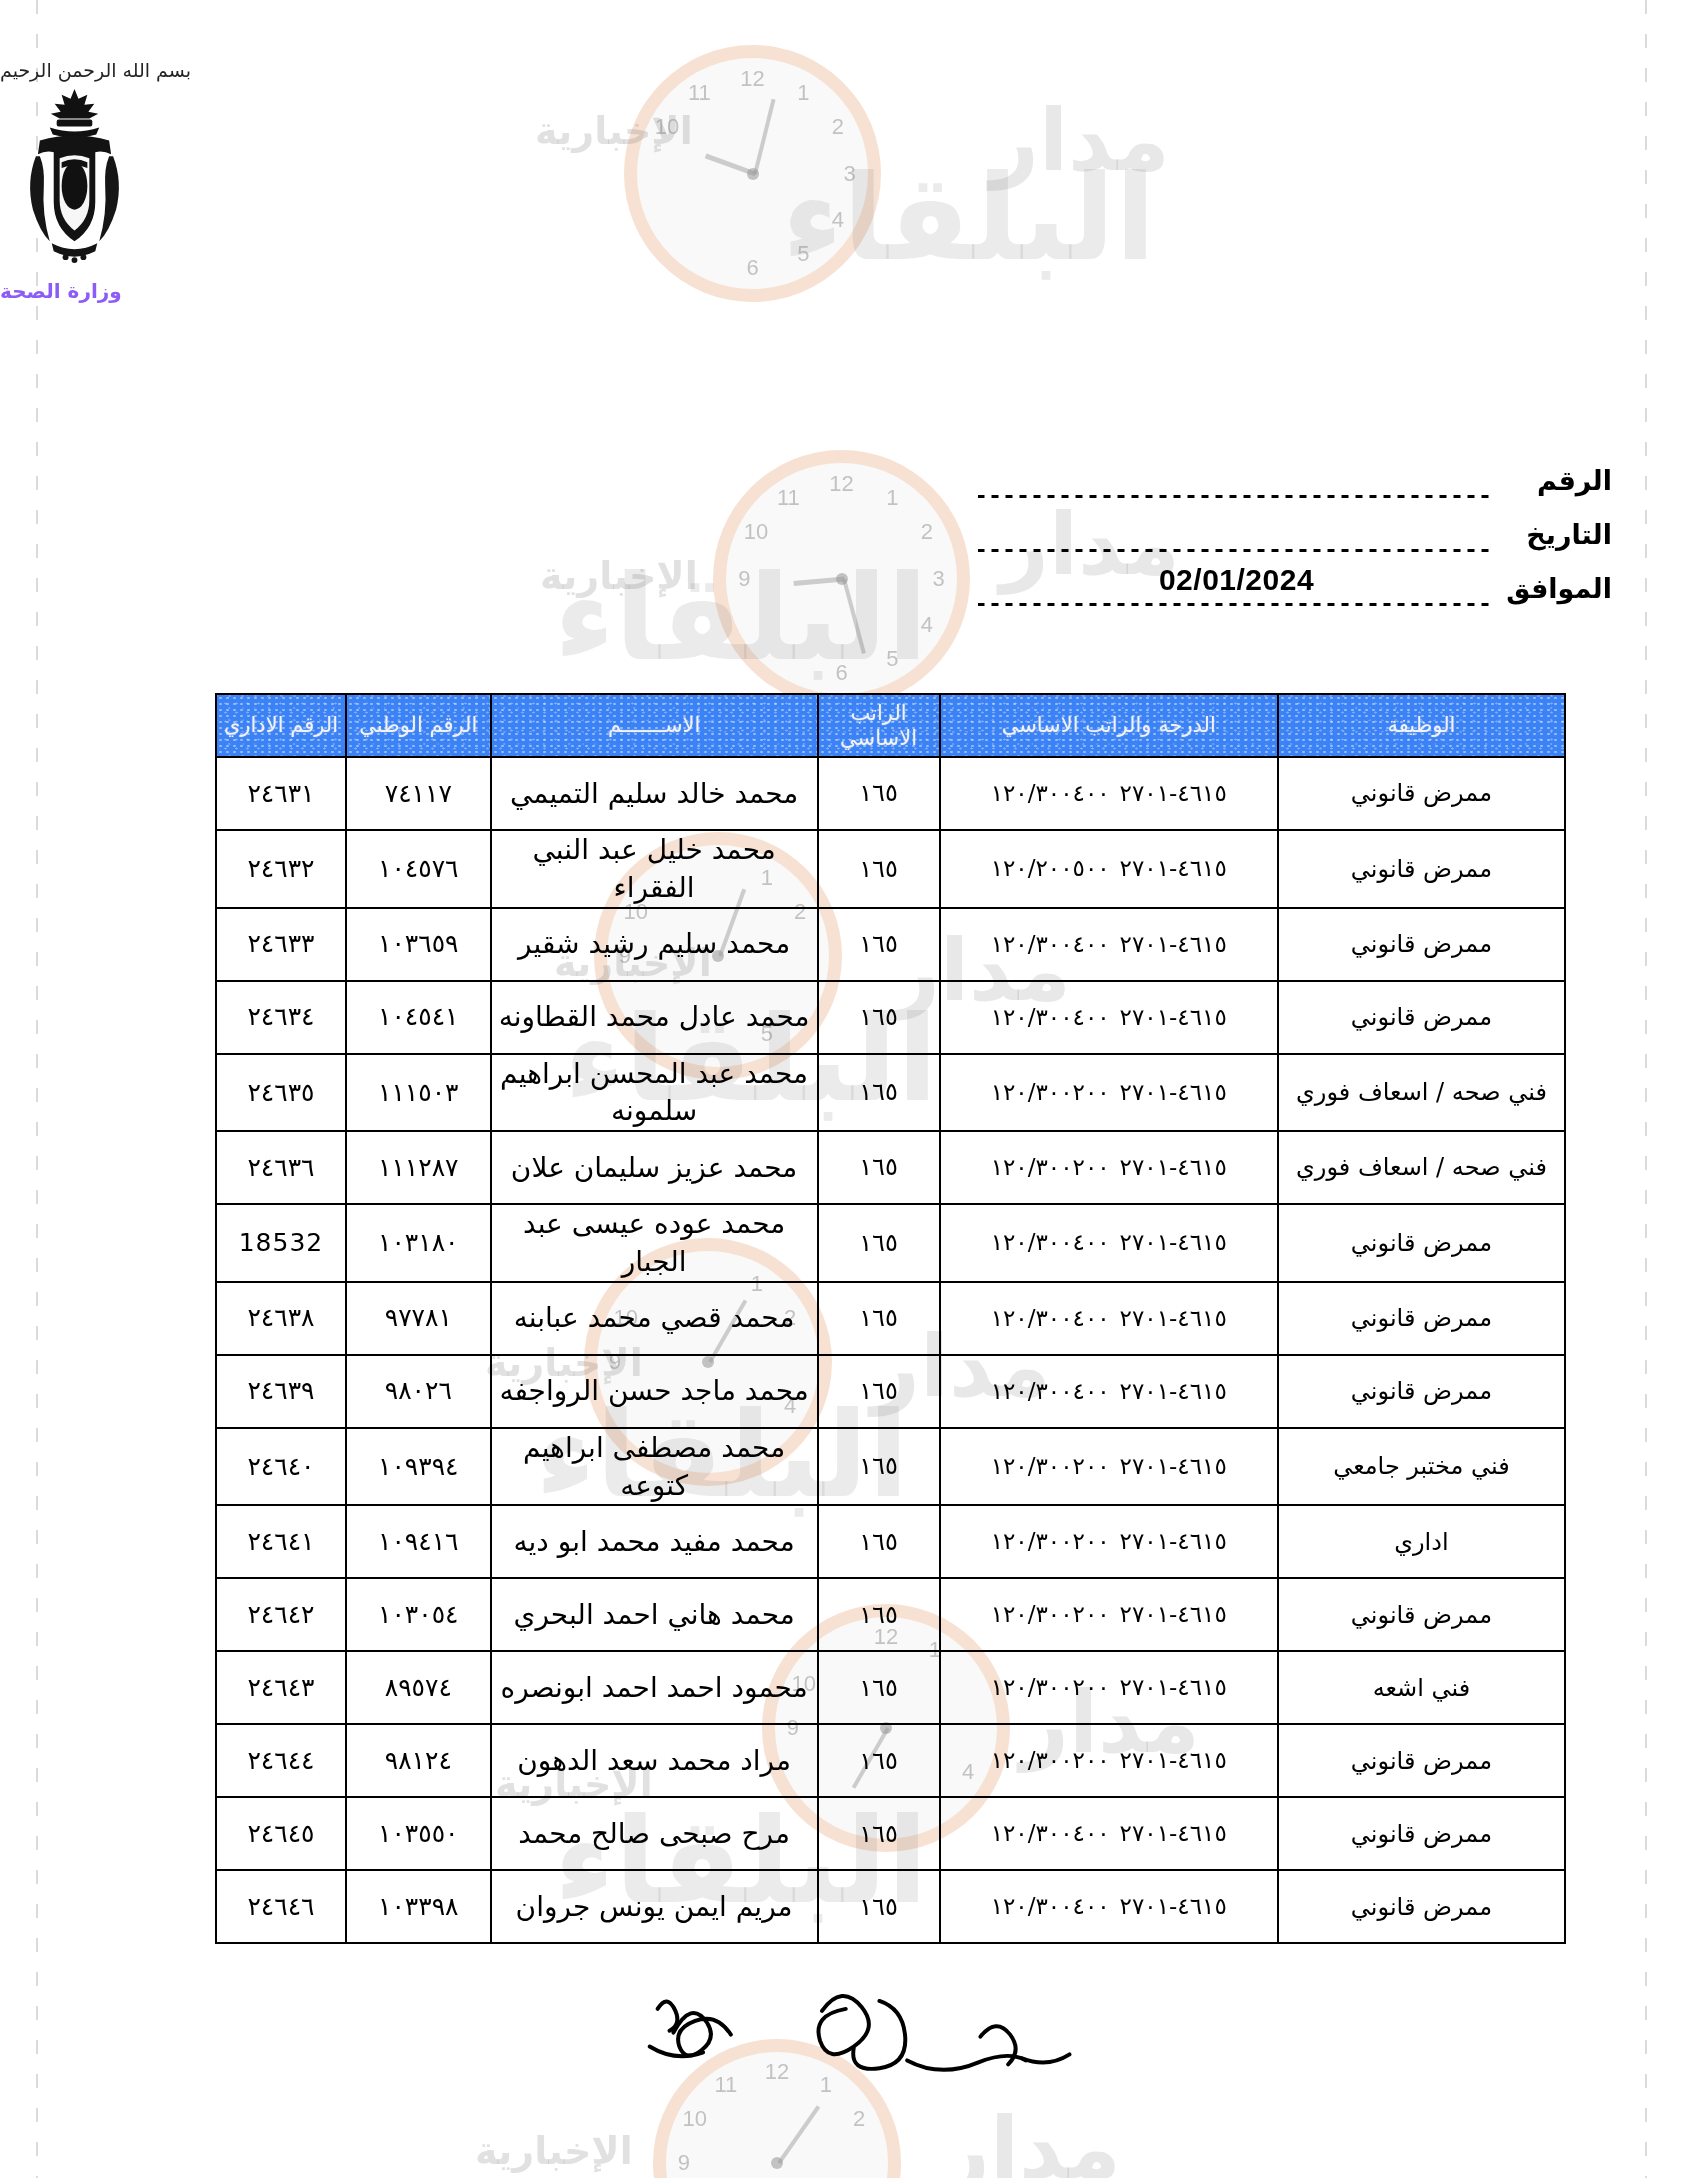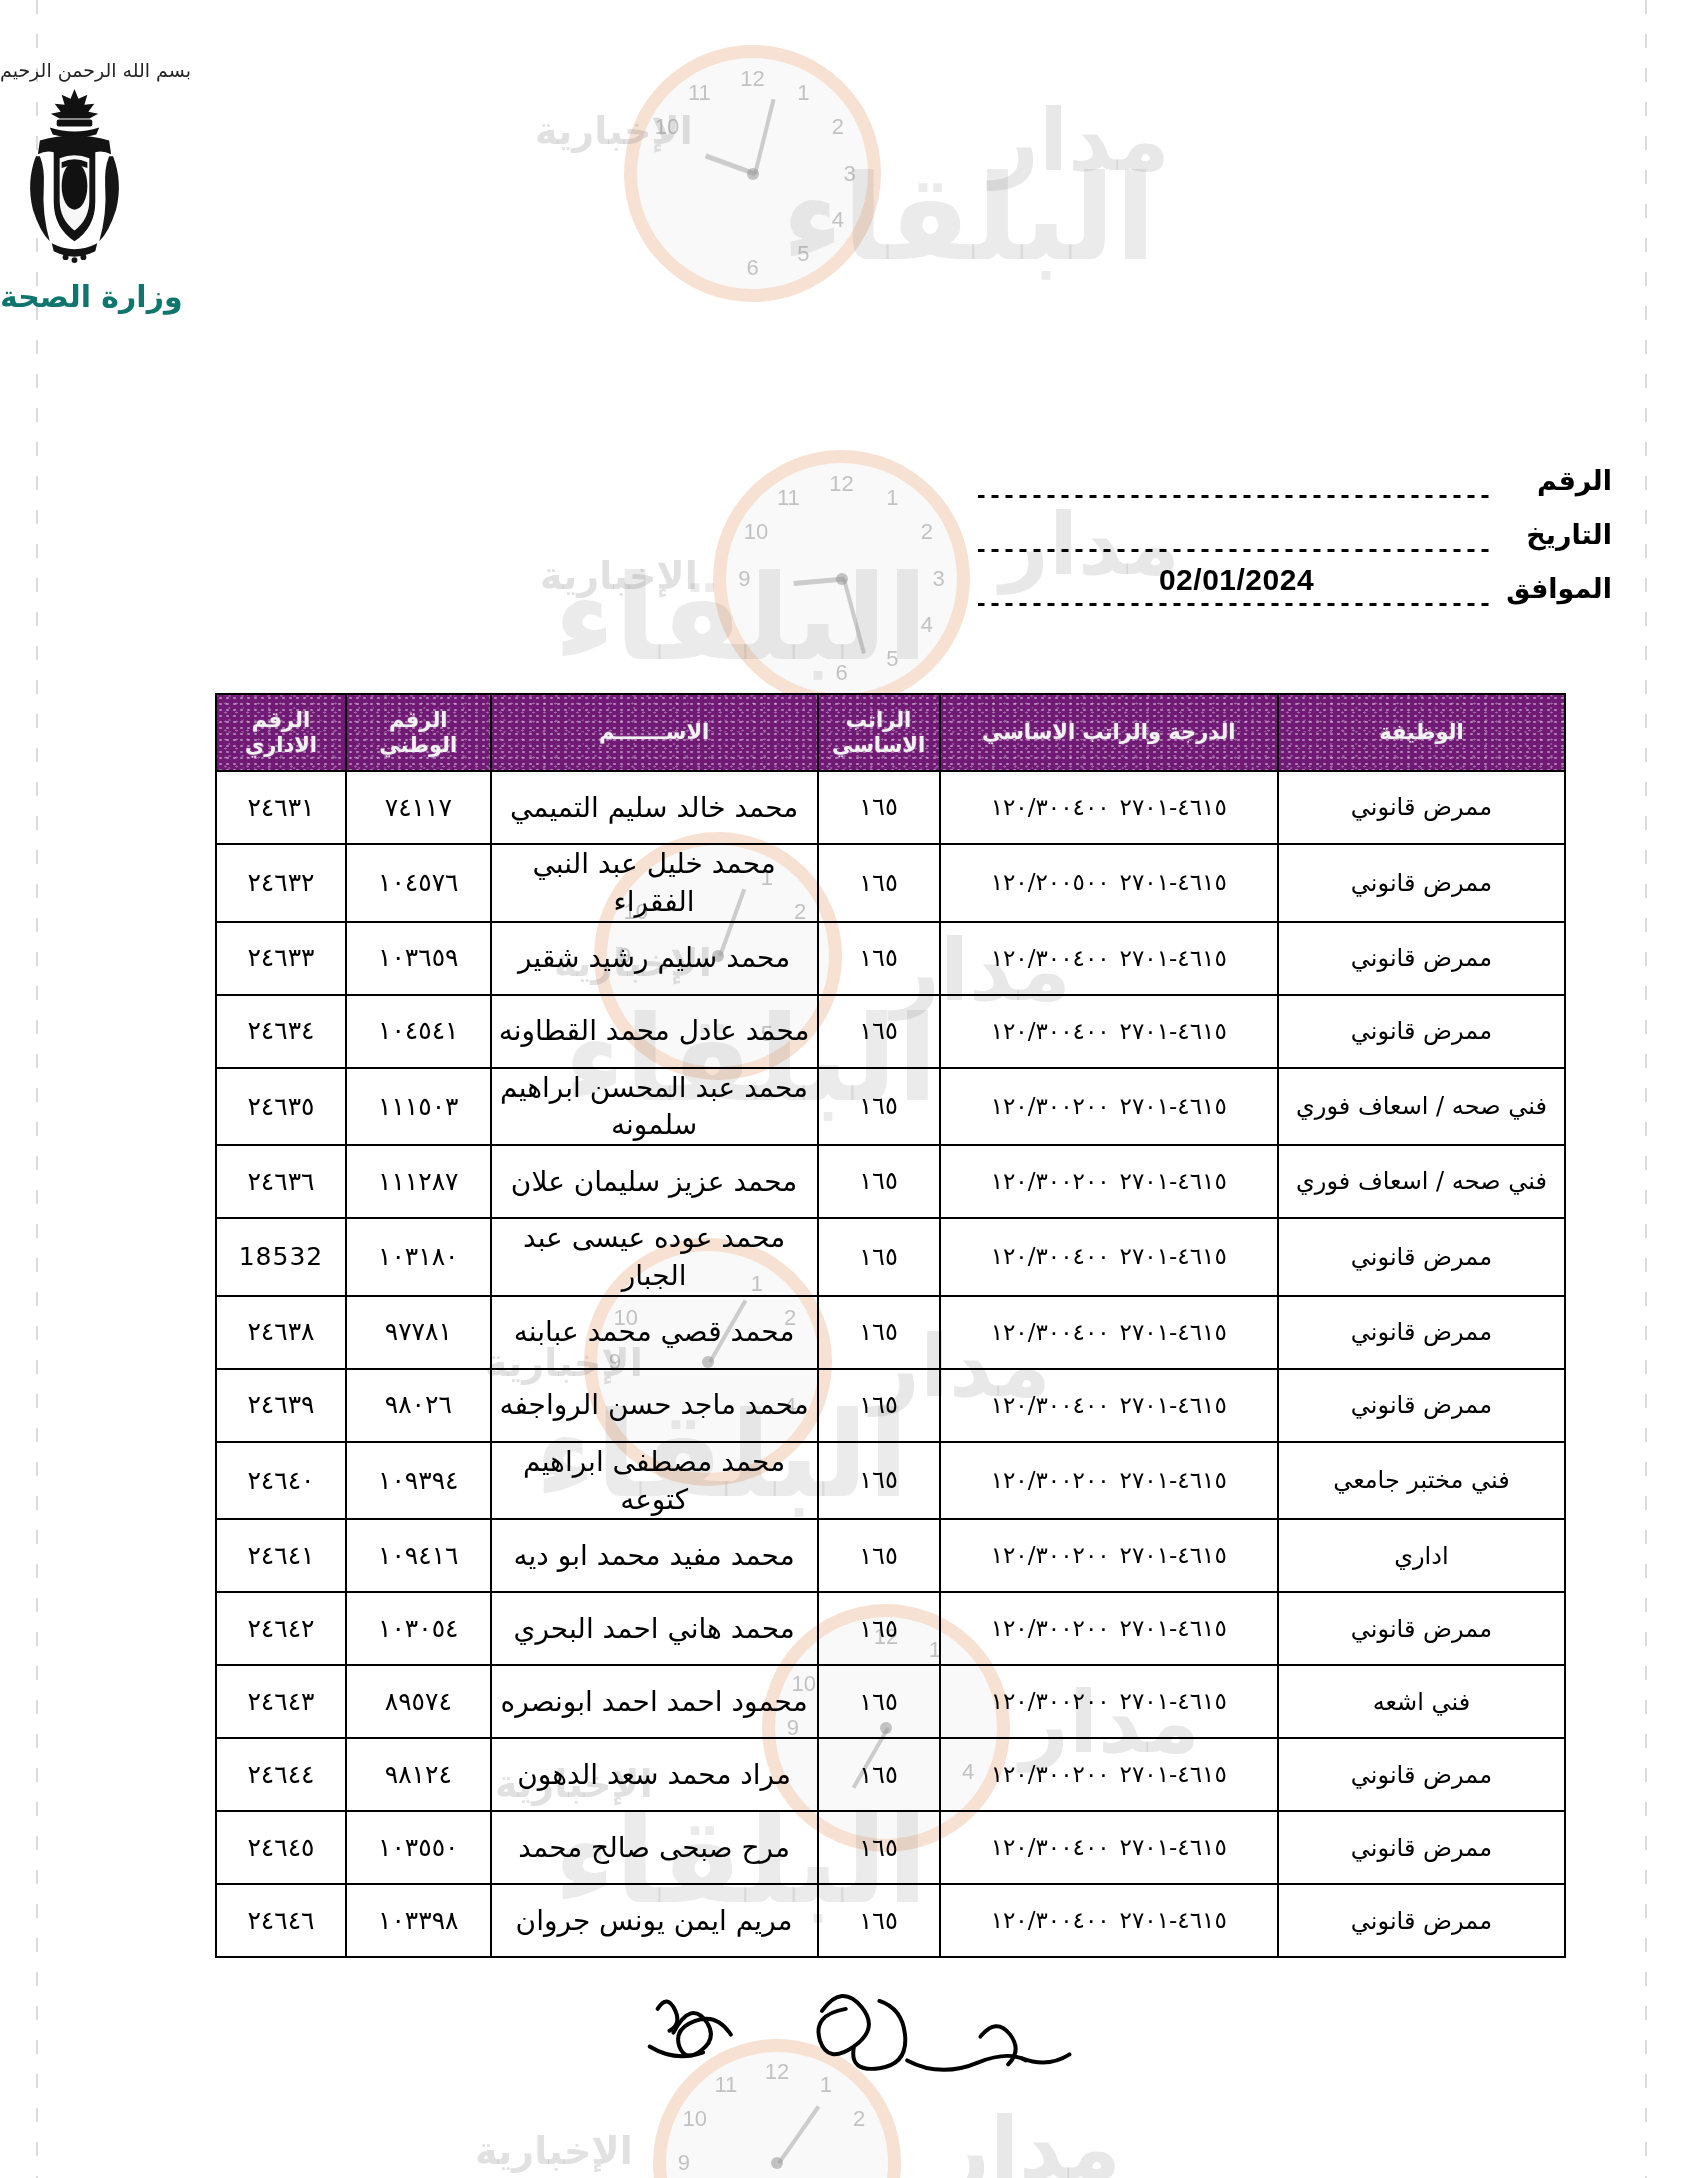--- a/index.html
+++ b/index.html
@@ -62,21 +62,21 @@
     position: absolute; left: 0; right: 0; top: 59px;
     text-align: left; z-index: 2;
   }
   .bism {
     font-size: 19px; color: #111; font-family: "DejaVu Sans", sans-serif;
     margin-bottom: 2px; letter-spacing: 1px; opacity: 0.92;
   }
   .crest { display: inline-block; position: relative; width: 149px; height: 188px; }
   .crest svg { display: block; }
   .ministry {
-    font-size: 30px; font-weight: bold; color: #0f766e;
+    font-size: 20px; font-weight: bold; color: #8b5cf6;
     font-family: "DejaVu Sans", sans-serif; margin-top: 4px;
     letter-spacing: 1px;
   }
 
   
   .ref-block {
     position: absolute; top: 450px; right: 71px; width: 634px;
     z-index: 3; direction: rtl;
   }
   .ref-row {
@@ -110,22 +110,22 @@
     position: absolute; top: 693px; right: 117px; width: 1351px; z-index: 3;
   }
   table.main {
     border-collapse: collapse; width: 100%; direction: rtl;
     table-layout: fixed; background: transparent;
   }
   table.main th, table.main td {
     border: 2px solid #000; padding: 0; vertical-align: middle;
   }
   thead th {
-    background: #701a75; color: #f2f2f2; height: 77px;
-    font-family: "DejaVu Sans", sans-serif; font-weight: bold;
+    background: #3b82f6; color: #f2f2f2; height: 63px;
+    font-family: "DejaVu Sans", sans-serif; font-weight: normal;
     font-size: 21px; line-height: 1.15; text-align: center;
     position: relative; overflow: hidden;
     text-shadow: 0 0 2px rgba(255,255,255,0.35);
   }
   
   thead th::after {
     content: ""; position: absolute; inset: 0; pointer-events: none;
     background-image:
       radial-gradient(rgba(255,255,255,0.55) 1px, transparent 1.6px),
       radial-gradient(rgba(255,255,255,0.38) 1px, transparent 1.5px),

